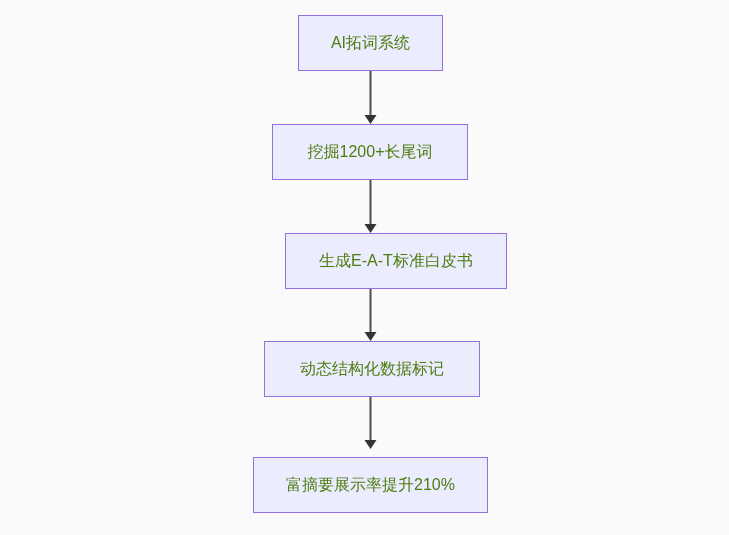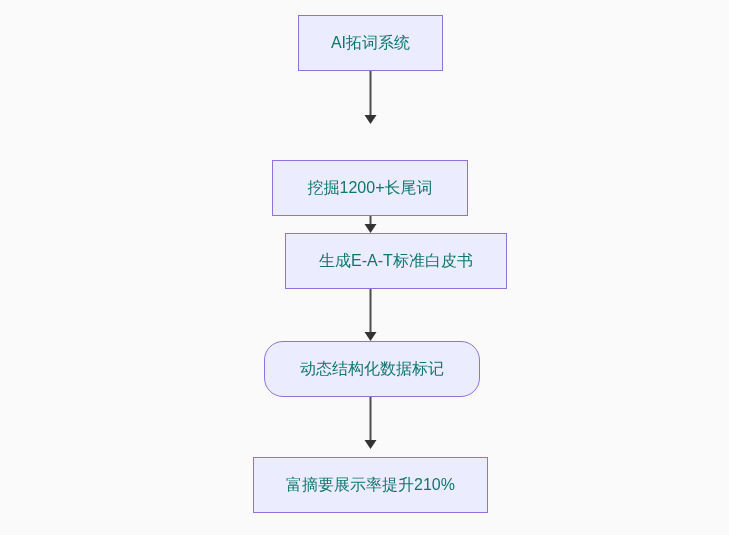--- a/index.html
+++ b/index.html
@@ -25,21 +25,21 @@
     position: absolute;
     box-sizing: border-box;
     background: #ECECFF;
     border: 1px solid #9370DB;
     display: flex;
     align-items: center;
     justify-content: center;
   }
   .node-label {
     font-size: 16px;
-    color: #0f766e;
+    color: #4d7c0f;
     white-space: nowrap;
     text-align: center;
   }
   .edge-line {
     stroke: #4d4d4d;
     stroke-width: 2;
   }
   .edge-head {
     fill: #333333;
     stroke: none;
@@ -66,29 +66,29 @@
     <g>
       <line class="edge-line" x1="370.5" y1="397" x2="370.5" y2="441"></line>
       <polygon class="edge-head" points="364.5,440 376.5,440 370.5,449"></polygon>
     </g>
   </svg>
 
   <div class="node" style="left:298px; top:15px; width:145px; height:56px;">
     <span class="node-label">AI拓词系统</span>
   </div>
 
-  <div class="node" style="left:272px; top:124px; width:196px; height:56px;margin-top:36px;">
+  <div class="node" style="left:272px; top:124px; width:196px; height:56px;">
     <span class="node-label">挖掘1200+长尾词</span>
   </div>
 
   <div class="node" style="left:260px; top:233px; width:222px; height:56px;margin-left:25px;">
     <span class="node-label">生成E-A-T标准白皮书</span>
   </div>
 
-  <div class="node" style="left:264px; top:341px; width:216px; height:56px;border-radius:19px;">
+  <div class="node" style="left:264px; top:341px; width:216px; height:56px;">
     <span class="node-label">动态结构化数据标记</span>
   </div>
 
   <div class="node" style="left:253px; top:449px; width:235px; height:56px;margin-top:8px;">
     <span class="node-label">富摘要展示率提升210%</span>
   </div>
 
 </div>
 
 </body></html>

